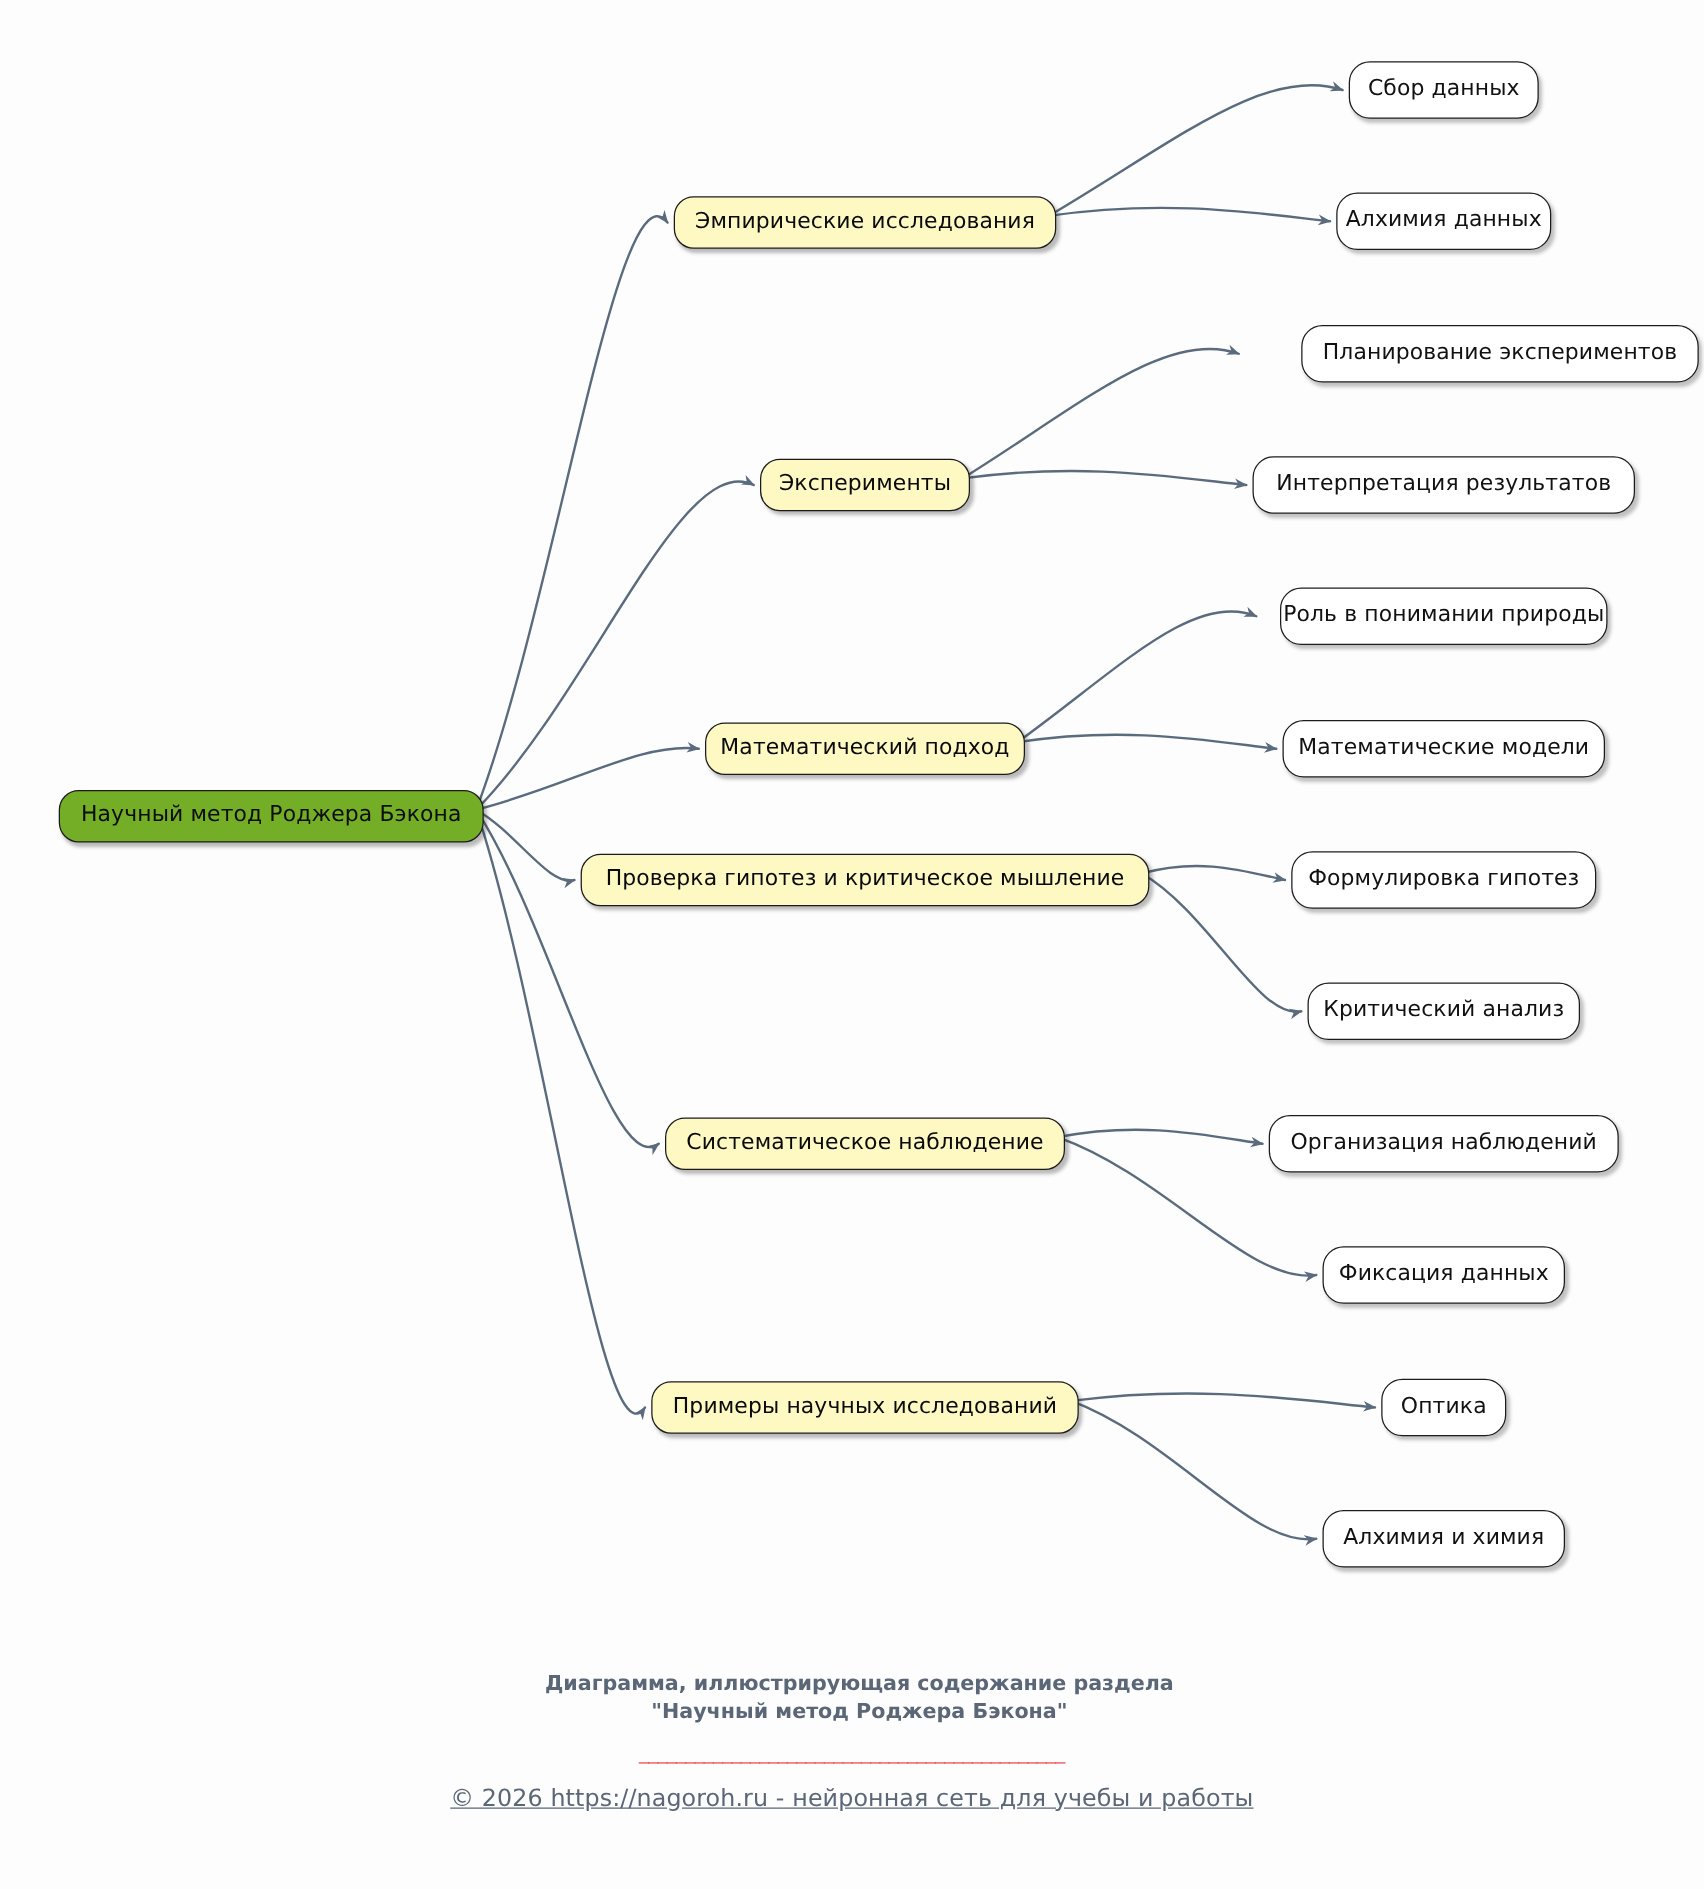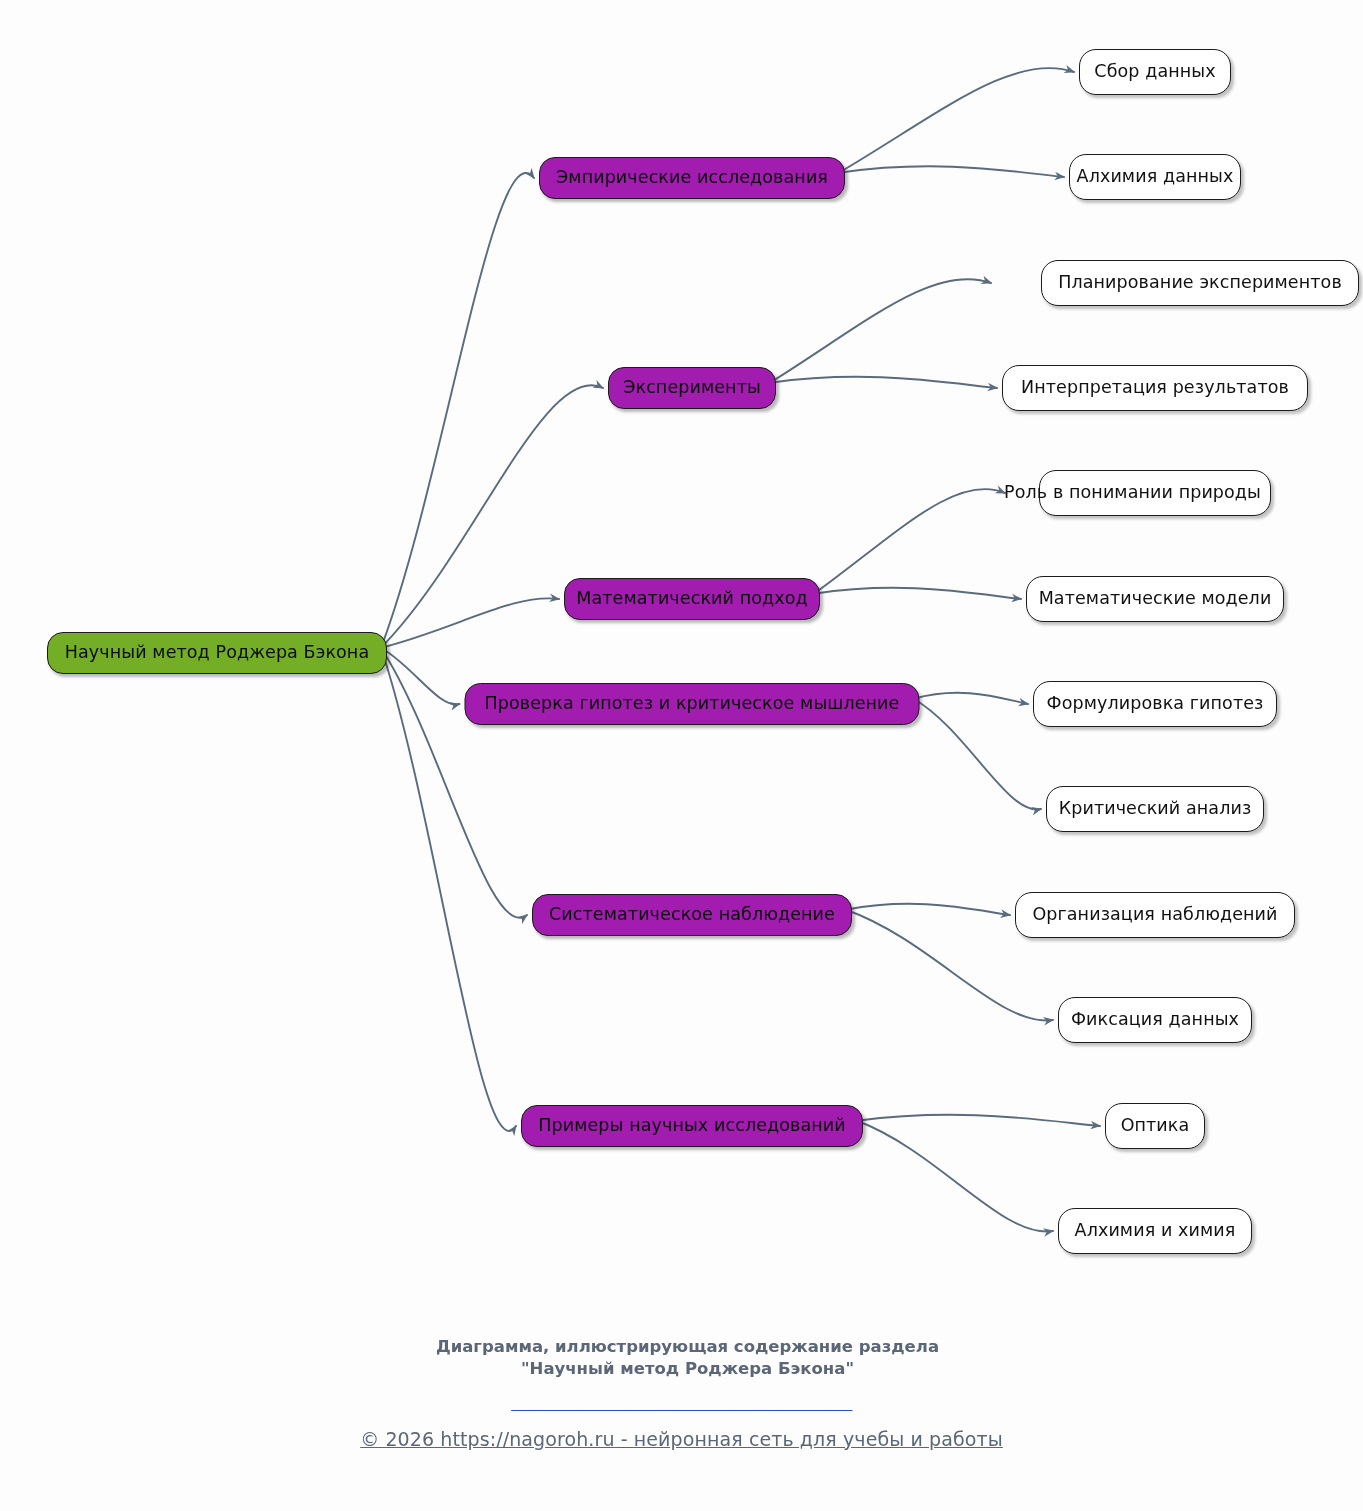--- a/index.html
+++ b/index.html
@@ -43,21 +43,21 @@
     cursor: pointer;
   }
   .node-root {
     background: #74ad26;
     border: 1.6px solid #1b1b1b;
     color: #0d0d0d;
     box-shadow: 2.5px 3px 3px rgba(30,30,30,0.30);
     padding: 16px 17px;
   }
   .node-branch {
-    background: #a21caf;
+    background: #fef9c3;
     border: 1.6px solid #1b1b1b;
     color: #0a0a0a;
     box-shadow: 2.5px 3px 3px rgba(30,30,30,0.30);
     padding: 0 17px;
   }
   .node-leaf {
     background: #ffffff;
     border: 1.7px solid #1c1c1c;
     color: #111111;
     border-radius: 17px;
@@ -73,21 +73,21 @@
   #caption {
     font-weight: bold;
     font-size: 16.5px;
     color: #5b6677;
     line-height: 1.35;
     white-space: pre-line;
     padding-left: 12px;
   }
   #divider {
     margin-top: 11px;
-    color: #1d4ed8;
+    color: #ef4444;
     font-size: 16px;
     letter-spacing: -0.6px;
     overflow: hidden;
     white-space: nowrap;
   }
   #copyright {
     margin-top: 17px;
     font-size: 19px;
     color: #5b6677;
     letter-spacing: 0.1px;
@@ -139,21 +139,21 @@
       </div>
       <div class="node node-leaf" style="left: 1200px; top: 283px; width: 318px; height: 46px;">
         <span>Планирование экспериментов</span>
       </div>
       <div class="node node-leaf" style="left: 1155px; top: 388px; width: 306px; height: 46px;">
         <span>Интерпретация результатов</span>
       </div>
       <div class="node node-branch" style="left: 692px; top: 388px; width: 168px; height: 42px;">
         <span>Эксперименты</span>
       </div>
-      <div class="node node-leaf" style="left: 1155px; top: 493px; width: 232px; height: 46px; justify-content: flex-end;">
+      <div class="node node-leaf" style="left: 1155px; top: 493px; width: 262px; height: 46px;">
         <span>Роль в понимании природы</span>
       </div>
       <div class="node node-leaf" style="left: 1155px; top: 599px; width: 258px; height: 46px;">
         <span>Математические модели</span>
       </div>
       <div class="node node-branch" style="left: 692px; top: 599px; width: 256px; height: 42px;">
         <span>Математический подход</span>
       </div>
       <div class="node node-leaf" style="left: 1155px; top: 704px; width: 244px; height: 46px;">
         <span>Формулировка гипотез</span>

